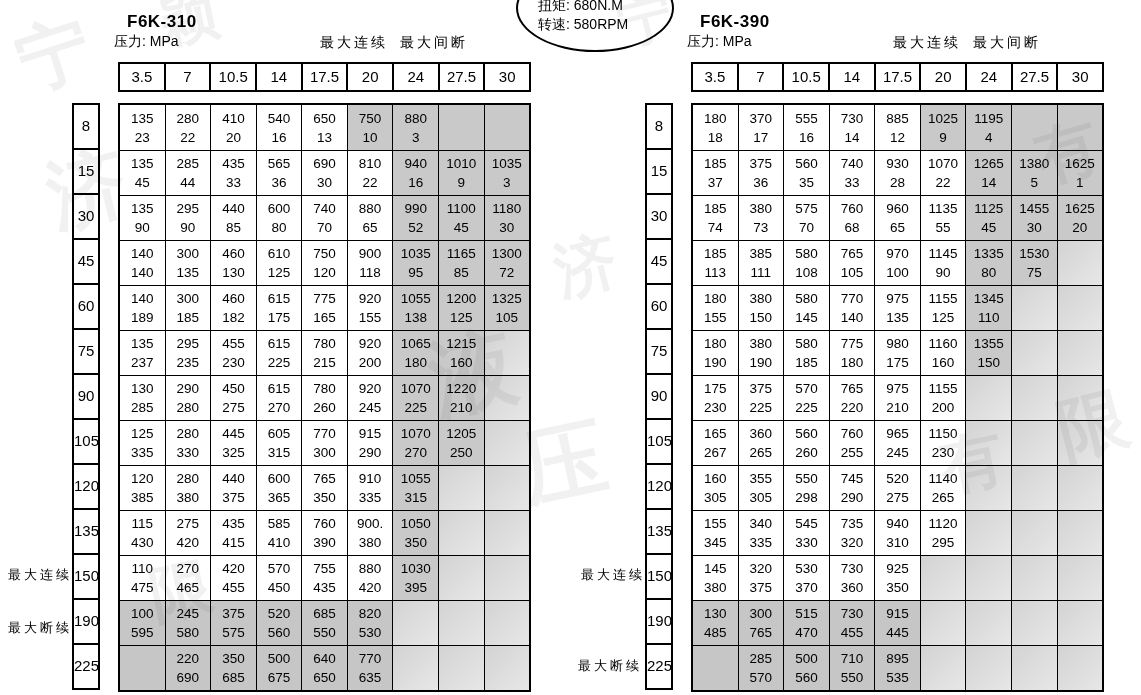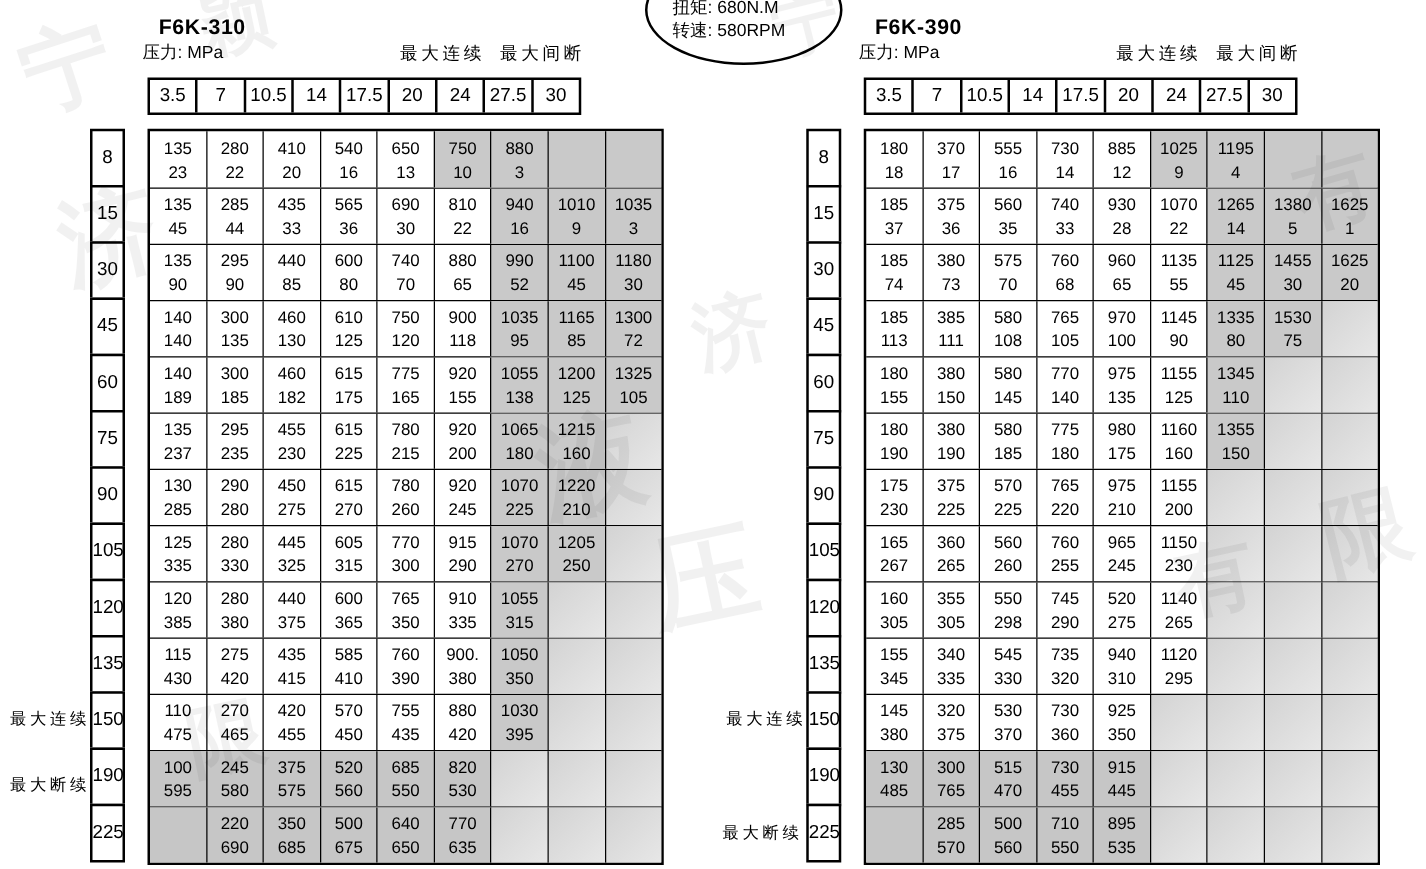--- a/index.html
+++ b/index.html
@@ -22,21 +22,21 @@
 
   
   .tblock{position:absolute;top:12px;width:535px;height:683px;z-index:1;}
   #t0{left:72px;} #t1{left:645px;}
 
   .model{position:absolute;left:55px;top:0;font-size:17px;font-weight:600;letter-spacing:.5px;}
   .psub{position:absolute;left:42px;top:21px;font-size:14px;}
   .hlbl{position:absolute;top:22px;font-size:14px;letter-spacing:3px;white-space:nowrap;}
   .hlbl.cont{left:248px;} .hlbl.int{left:328px;}
 
-  .pressure-row{position:absolute;left:46px;top:50px;width:347px;height:30px;
+  .pressure-row{position:absolute;left:46px;top:50px;width:413px;height:30px;
     display:flex;border:2px solid #000;background:#fff;}
   .pcell{flex:1;border-left:2px solid #000;text-align:center;font-size:15px;line-height:25px;}
   .pcell:first-child{border-left:none;}
 
   .speed-col{position:absolute;left:0;top:91px;width:28px;}
   .scell{height:47px;margin-top:-2px;border:2px solid #000;background:#fff;
     text-align:center;font-size:15px;line-height:42px;}
   .scell:first-child{margin-top:0;}
 
   .tbody{position:absolute;left:46px;top:91px;width:413px;border:2px solid #000;background:#fff;}

